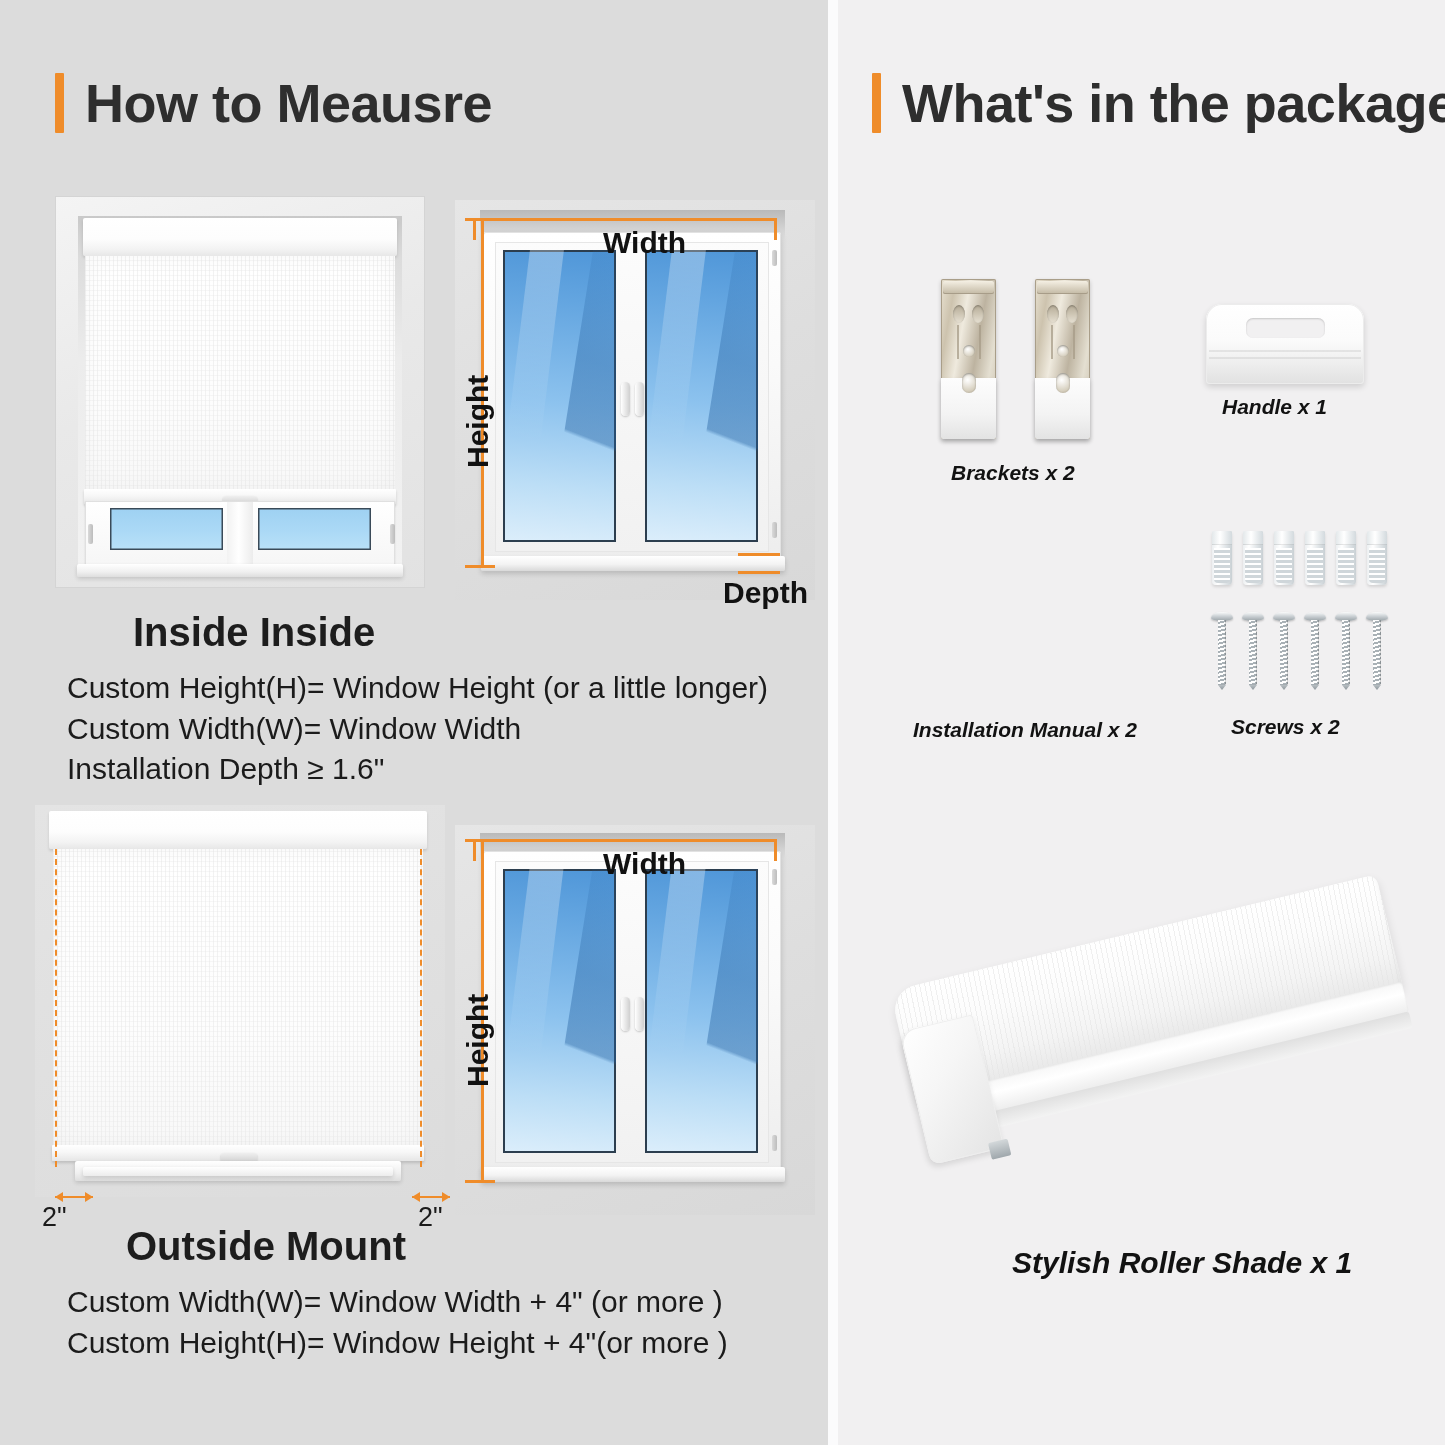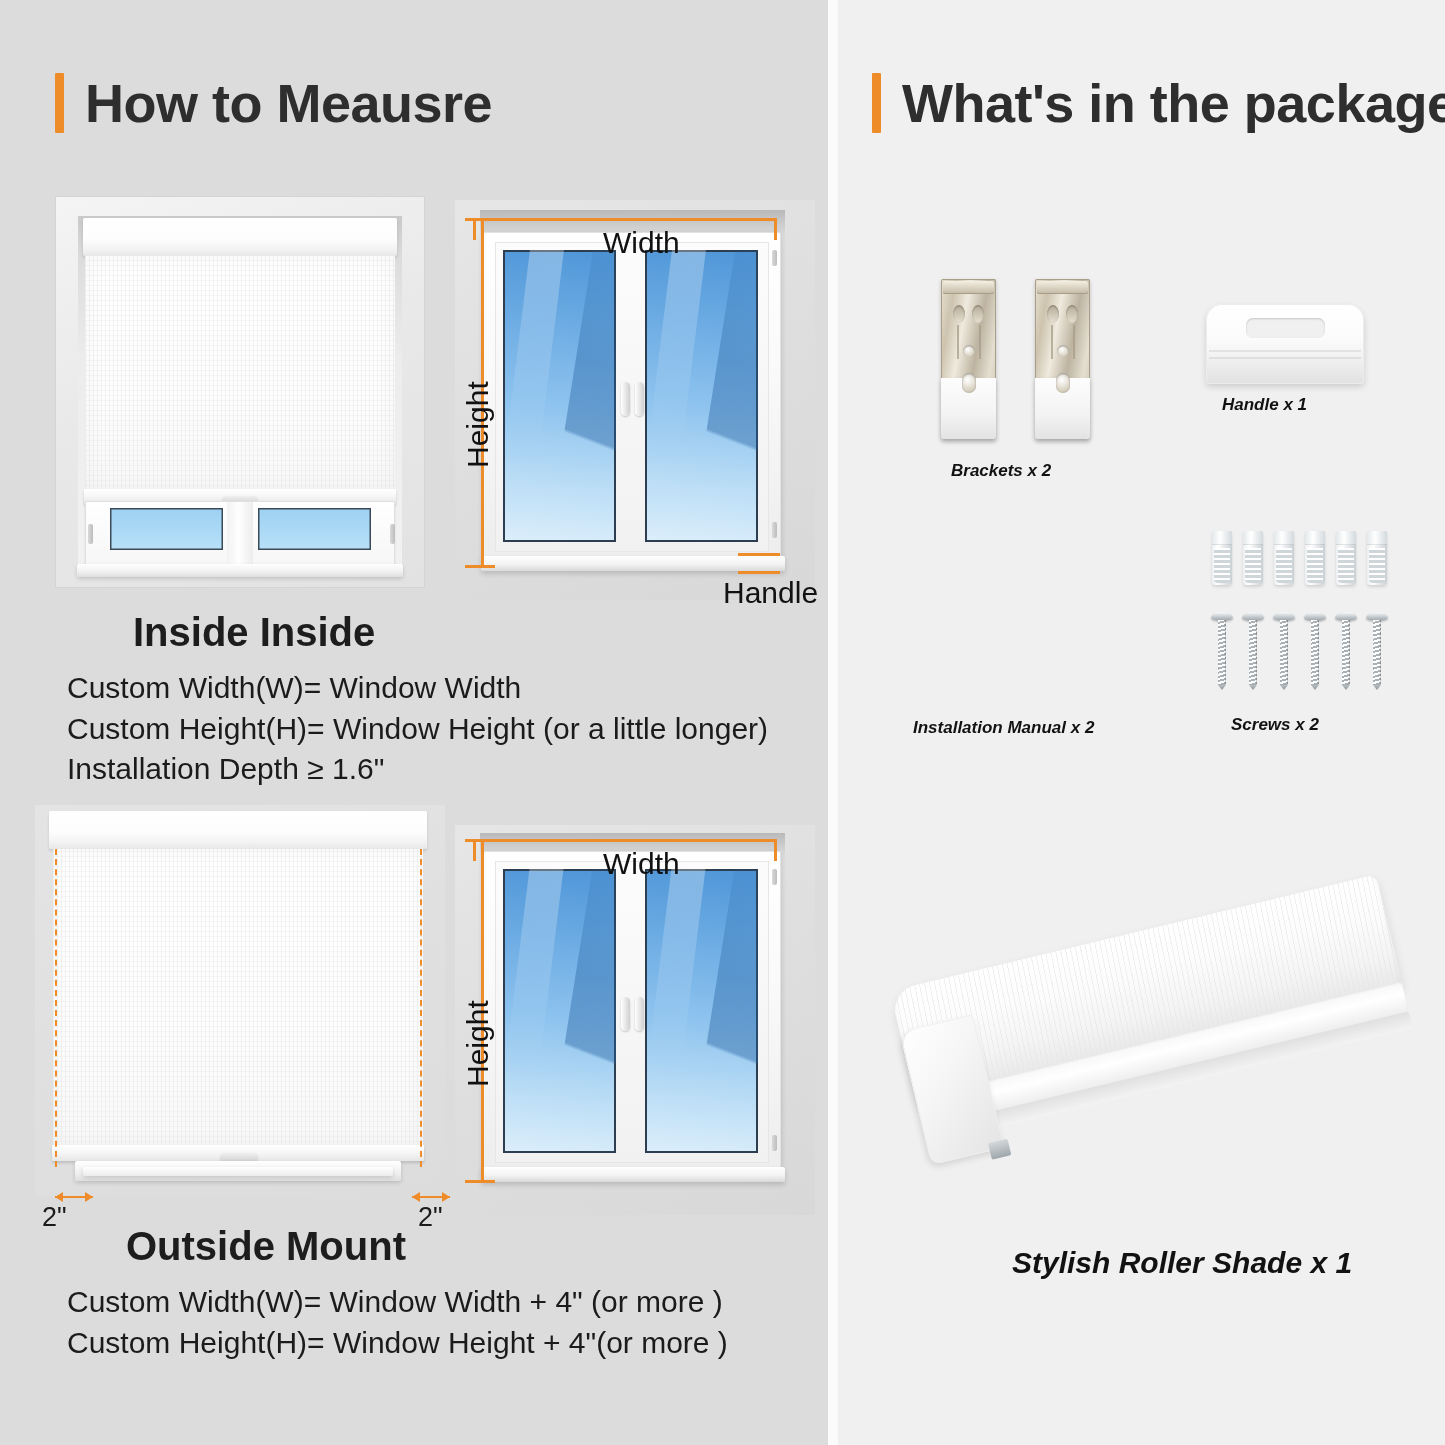--- a/index.html
+++ b/index.html
@@ -97,21 +97,21 @@
     position:absolute;top:0;width:0;height:0;
     border-top:5px solid transparent;border-bottom:5px solid transparent;
   }
   .arrow-h .tipL{left:0;border-right:8px solid #ef8c2a;}
   .arrow-h .tipR{right:0;border-left:8px solid #ef8c2a;}
   .inch-label{
     position:absolute;font-size:27px;color:#1b1b1b;font-weight:normal;line-height:1;
   }
 
   
-  .win-fig{position:absolute;}
+  .win-fig{position:absolute;font-weight:bold;}
   .win-wall{
     position:absolute;inset:0;
     background:linear-gradient(155deg,#e6e6e6 0%,#dedede 50%,#d8d8d8 100%);
   }
   .win-reveal-top{
     position:absolute;background:linear-gradient(180deg,#b9b9b9 0%,#cfcfcf 55%,#e2e2e2 100%);
   }
   .win-outer{
     position:absolute;background:linear-gradient(180deg,#ffffff 0%,#fafafa 40%,#ededed 100%);
     border-radius:3px;box-shadow:0 3px 6px rgba(0,0,0,.16), inset 0 0 0 1px #e2e2e2;
@@ -162,21 +162,21 @@
   .mount-title{
     position:absolute;font-size:40px;font-weight:bold;color:#1d1d1d;line-height:1;white-space:nowrap;
   }
   .copy{
     position:absolute;font-size:30px;color:#1b1b1b;line-height:1.19;white-space:nowrap;
   }
   .copy div{margin-bottom:5px;}
 
   
   .pkg-label{
-    position:absolute;font-size:17px;font-weight:bold;font-style:italic;
+    position:absolute;font-size:21px;font-weight:bold;font-style:italic;
     color:#121212;line-height:1;white-space:nowrap;
   }
   .pkg-label.big{font-size:30px;}
 
   
   .bracket{position:absolute;}
   .bracket .plate{
     position:absolute;left:0;right:0;top:0;bottom:0;
     background:linear-gradient(100deg,#e9e2d2 0%,#cdc3ae 18%,#efeade 36%,#bdb3a0 58%,#e4dfd1 78%,#c6bca8 100%);
     border-radius:2px;
@@ -376,27 +376,27 @@
 
     <div class="mk-v" style="left:26px;top:18px;height:350px;"></div>
     <div class="cap-h" style="left:10px;top:18px;width:30px;"></div>
     <div class="cap-h" style="left:10px;top:365px;width:30px;"></div>
 
     <div class="mk-h" style="left:283px;top:353px;width:42px;"></div>
     <div class="cap-h" style="left:283px;top:371px;width:42px;"></div>
 
     <div class="dim-label" style="left:148px;top:28px;">Width</div>
     <div class="dim-label vert" style="left:8px;top:268px;">Height</div>
-    <div class="dim-label" style="left:268px;top:378px;">Handle</div>
+    <div class="dim-label" style="left:268px;top:378px;">Depth</div>
   </div>
 
   <div class="mount-title" style="left:133px;top:612px;">Inside Inside</div>
   <div class="copy" style="left:67px;top:670px;">
+    <div>Custom Height(H)= Window Height (or a little longer)</div>
     <div>Custom Width(W)= Window Width</div>
-    <div>Custom Height(H)= Window Height (or a little longer)</div>
     <div>Installation Depth ≥ 1.6"</div>
   </div>
 
   <div class="shade-fig" style="left:35px;top:805px;width:410px;height:392px;">
     <div class="wall-frame" style="background:linear-gradient(160deg,#e4e4e4,#dcdcdc);box-shadow:none;"></div>
     <div class="valance" style="left:14px;top:6px;width:378px;height:38px;"></div>
     <div class="fabric" style="left:18px;top:44px;width:370px;height:298px;"></div>
     <div class="bottom-rail" style="left:17px;top:340px;width:372px;height:16px;"></div>
     <div class="pull-tab" style="left:186px;top:348px;width:36px;height:11px;"></div>
     <div class="sill" style="left:40px;top:356px;width:326px;height:20px;"></div>

